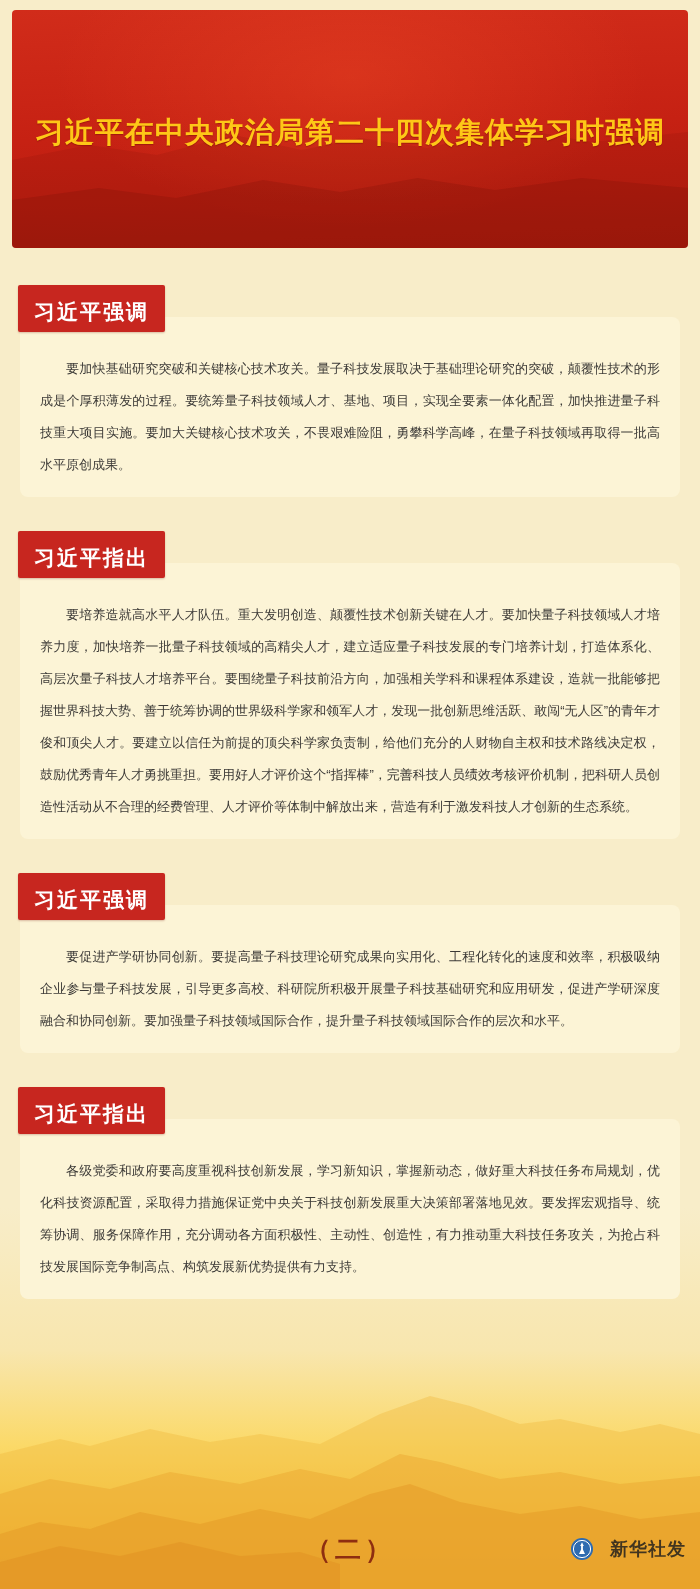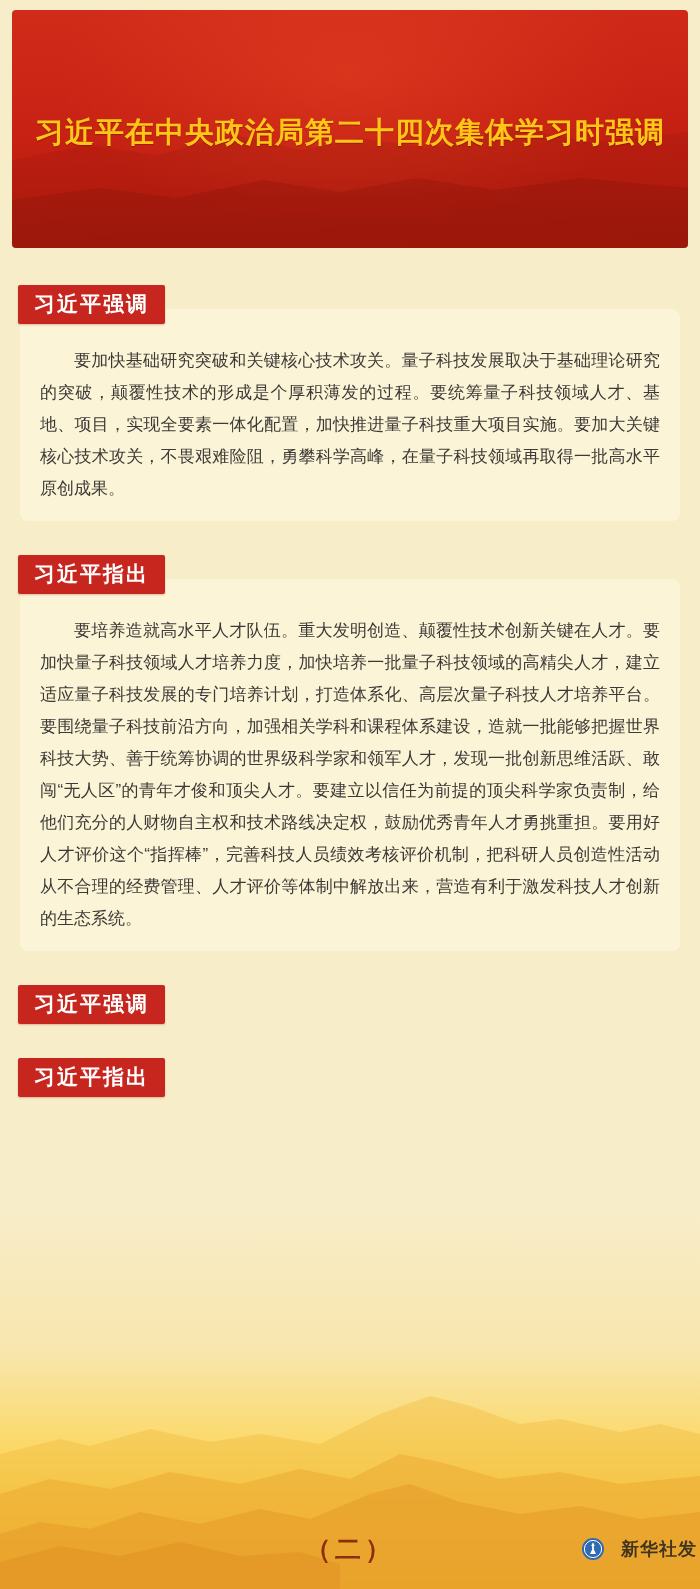--- a/index.html
+++ b/index.html
@@ -32,41 +32,41 @@
     line-height:1.1;text-align:center;white-space:nowrap;
     text-shadow:0 1px 1px rgba(90,0,0,.35);
   }
   
   .section{margin:34px 20px 0;position:relative;}
   .section.first{margin-top:37px;}
   .badge{
     display:inline-block;position:relative;z-index:2;left:-2px;
     background:#c7261f;color:#ffffff;
     font-size:21px;font-weight:bold;letter-spacing:2px;
-    padding:5px 16px 6px;border-radius:2px;
+    padding:13px 16px 6px;border-radius:2px;
     box-shadow:0 1px 2px rgba(120,20,10,.25);
   }
   .card{
     position:relative;z-index:1;margin-top:-15px;
     background:#fcf4d6;border-radius:8px;
     padding:36px 20px 16px;
   }
   .card p{
-    margin:0;font-size:17px;line-height:32px;font-weight:500;
+    margin:0;font-size:13px;line-height:32px;font-weight:500;
     color:#3c3a37;text-align:justify;text-indent:2em;
   }
   
   .footer{position:absolute;left:0;right:0;bottom:0;height:205px;}
   .footer svg.mountains{position:absolute;inset:0;width:100%;height:100%;}
   .page-number{
     position:absolute;left:0;right:0;bottom:22px;text-align:center;
     color:#8e2e10;font-size:26px;font-weight:bold;letter-spacing:4px;
   }
   .credit{
-    position:absolute;right:3px;bottom:28px;
+    position:absolute;right:14px;bottom:28px;
     display:flex;align-items:center;gap:16px;
   }
   .credit .logo{width:24px;height:24px;display:block;}
   .credit .credit-text{
     color:#42351f;font-size:18px;font-weight:600;letter-spacing:1px;
   }
 </style>
 </head>
 <body>
 
@@ -90,24 +90,30 @@
 
 <div class="section">
   <span class="badge">习近平指出</span>
   <div class="card">
     <p>要培养造就高水平人才队伍。重大发明创造、颠覆性技术创新关键在人才。要加快量子科技领域人才培养力度，加快培养一批量子科技领域的高精尖人才，建立适应量子科技发展的专门培养计划，打造体系化、高层次量子科技人才培养平台。要围绕量子科技前沿方向，加强相关学科和课程体系建设，造就一批能够把握世界科技大势、善于统筹协调的世界级科学家和领军人才，发现一批创新思维活跃、敢闯“无人区”的青年才俊和顶尖人才。要建立以信任为前提的顶尖科学家负责制，给他们充分的人财物自主权和技术路线决定权，鼓励优秀青年人才勇挑重担。要用好人才评价这个“指挥棒”，完善科技人员绩效考核评价机制，把科研人员创造性活动从不合理的经费管理、人才评价等体制中解放出来，营造有利于激发科技人才创新的生态系统。</p>
   </div>
 </div>
 
 <div class="section">
   <span class="badge">习近平强调</span>
+  <div class="card">
+    <p>要促进产学研协同创新。要提高量子科技理论研究成果向实用化、工程化转化的速度和效率，积极吸纳企业参与量子科技发展，引导更多高校、科研院所积极开展量子科技基础研究和应用研发，促进产学研深度融合和协同创新。要加强量子科技领域国际合作，提升量子科技领域国际合作的层次和水平。</p>
+  </div>
 </div>
 
 <div class="section">
   <span class="badge">习近平指出</span>
+  <div class="card">
+    <p>各级党委和政府要高度重视科技创新发展，学习新知识，掌握新动态，做好重大科技任务布局规划，优化科技资源配置，采取得力措施保证党中央关于科技创新发展重大决策部署落地见效。要发挥宏观指导、统筹协调、服务保障作用，充分调动各方面积极性、主动性、创造性，有力推动重大科技任务攻关，为抢占科技发展国际竞争制高点、构筑发展新优势提供有力支持。</p>
+  </div>
 </div>
 
 <div class="footer">
   <svg class="mountains" viewBox="0 0 700 205" preserveAspectRatio="none">
     <path d="M0,70 L60,55 90,62 150,45 210,58 260,50 320,60 380,30 430,12 470,22 520,40 560,35 620,48 660,40 700,50 L700,205 L0,205 Z" fill="#efb83f" fill-opacity="0.40"></path>
     <path d="M0,110 L50,95 110,105 170,88 240,100 300,85 350,95 400,70 440,78 500,95 560,88 620,100 700,92 L700,205 L0,205 Z" fill="#eca832" fill-opacity="0.50"></path>
     <path d="M0,150 L40,138 90,145 140,128 200,140 260,125 310,135 370,110 410,100 460,118 520,130 580,122 640,135 700,128 L700,205 L0,205 Z" fill="#e69a28" fill-opacity="0.55"></path>
     <path d="M0,178 L60,162 120,172 180,158 240,172 300,168 340,180 L340,205 L0,205 Z" fill="#e18f22" fill-opacity="0.45"></path>
   </svg>
   <div class="page-number">（二）</div>

